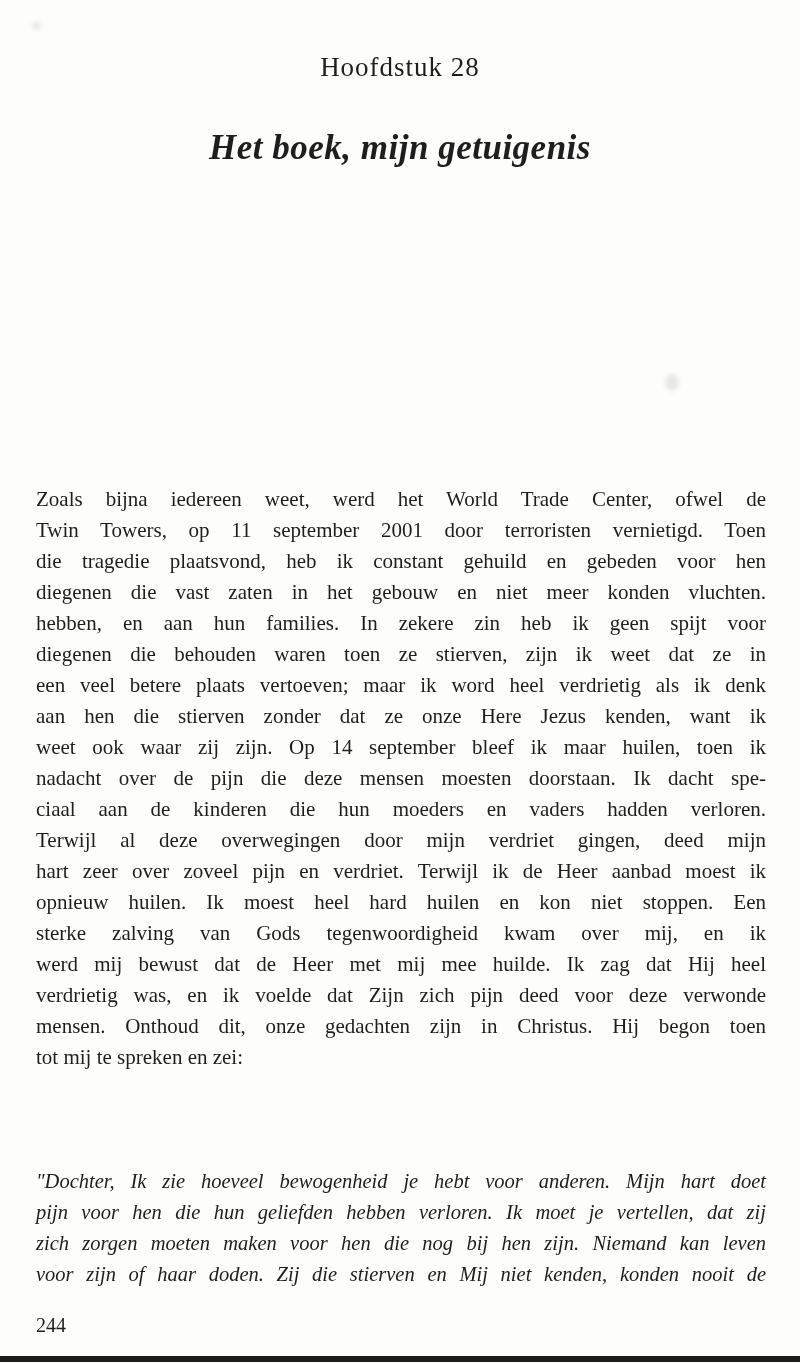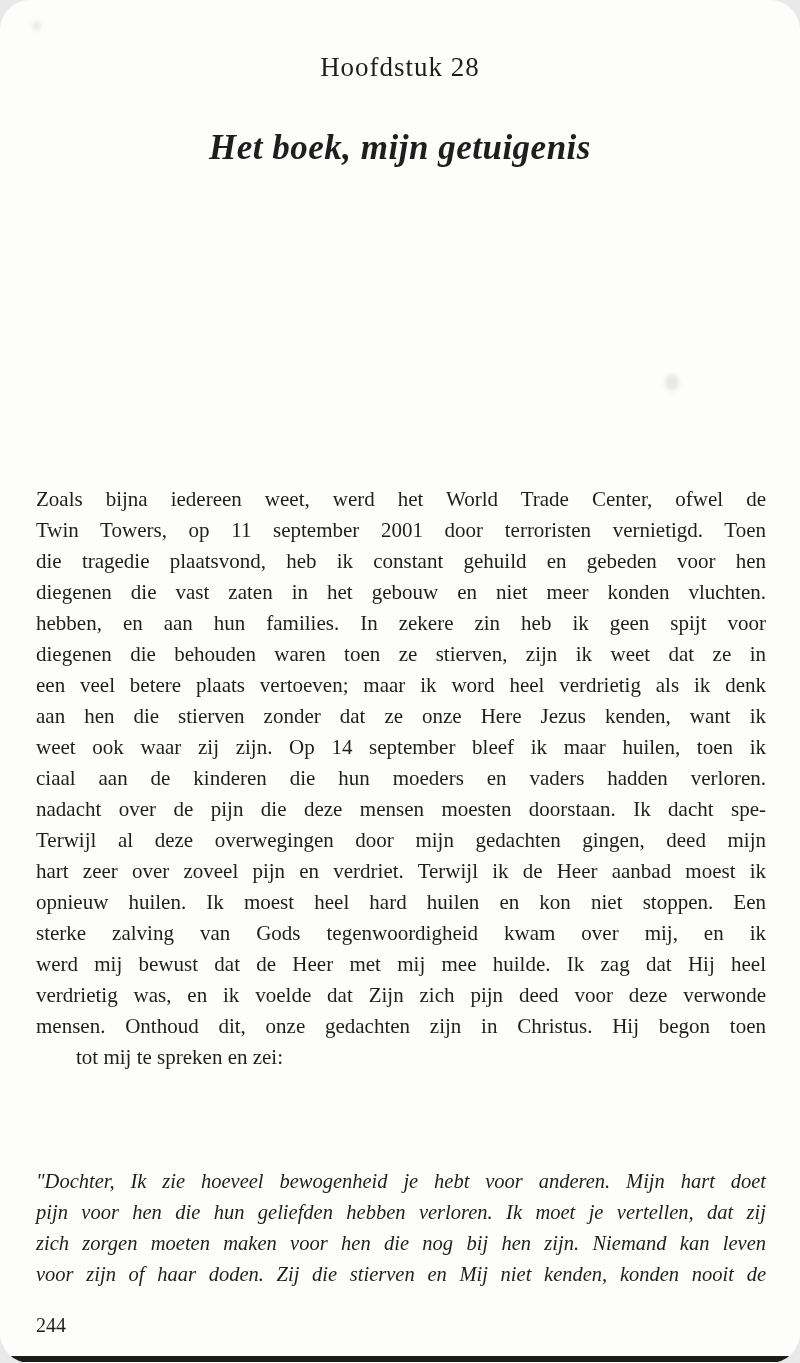--- a/index.html
+++ b/index.html
@@ -5,21 +5,20 @@
   html, body { margin: 0; padding: 0; background: #e9e9e9; }
   .page {
     position: relative;
     width: 800px;
     height: 1363px;
     margin: 0 auto;
     background: #fdfdfc;
     font-family: "Liberation Serif", serif;
     color: #1e1e1e;
     overflow: hidden;
-    border-radius: 30px;
   }
   .chapter-heading {
     position: absolute;
     top: 52px;
     left: 0;
     width: 100%;
     text-align: center;
     font-size: 27px;
     letter-spacing: 1px;
   }
@@ -50,21 +49,20 @@
     font-size: 20.5px;
     line-height: 31px;
     font-style: italic;
   }
   .line {
     text-align: justify;
     text-align-last: justify;
   }
   .para-main .line:last-child {
     text-align-last: left;
-    margin-left: 40px;
   }
   .page-number {
     position: absolute;
     left: 36px;
     top: 1314px;
     font-size: 20px;
   }
   .scan-edge-bar {
     position: absolute;
     left: 0;
@@ -98,23 +96,23 @@
   <div class="para para-main">
       <div class="line">Zoals bijna iedereen weet, werd het World Trade Center, ofwel de</div>
       <div class="line">Twin Towers, op 11 september 2001 door terroristen vernietigd. Toen</div>
       <div class="line">die tragedie plaatsvond, heb ik constant gehuild en gebeden voor hen</div>
       <div class="line">diegenen die vast zaten in het gebouw en niet meer konden vluchten.</div>
       <div class="line">hebben, en aan hun families. In zekere zin heb ik geen spijt voor</div>
       <div class="line">diegenen die behouden waren toen ze stierven, zijn ik weet dat ze in</div>
       <div class="line">een veel betere plaats vertoeven; maar ik word heel verdrietig als ik denk</div>
       <div class="line">aan hen die stierven zonder dat ze onze Here Jezus kenden, want ik</div>
       <div class="line">weet ook waar zij zijn. Op 14 september bleef ik maar huilen, toen ik</div>
+      <div class="line">nadacht over de pijn die deze mensen moesten doorstaan. Ik dacht spe-</div>
       <div class="line">ciaal aan de kinderen die hun moeders en vaders hadden verloren.</div>
-      <div class="line">nadacht over de pijn die deze mensen moesten doorstaan. Ik dacht spe-</div>
-      <div class="line">Terwijl al deze overwegingen door mijn gedachten gingen, deed mijn</div>
+      <div class="line">Terwijl al deze overwegingen door mijn verdriet gingen, deed mijn</div>
       <div class="line">hart zeer over zoveel pijn en verdriet. Terwijl ik de Heer aanbad moest ik</div>
       <div class="line">opnieuw huilen. Ik moest heel hard huilen en kon niet stoppen. Een</div>
       <div class="line">sterke zalving van Gods tegenwoordigheid kwam over mij, en ik</div>
       <div class="line">werd mij bewust dat de Heer met mij mee huilde. Ik zag dat Hij heel</div>
       <div class="line">verdrietig was, en ik voelde dat Zijn zich pijn deed voor deze verwonde</div>
       <div class="line">mensen. Onthoud dit, onze gedachten zijn in Christus. Hij begon toen</div>
       <div class="line">tot mij te spreken en zei:</div>
     </div>
 
   <div class="para para-quote">

